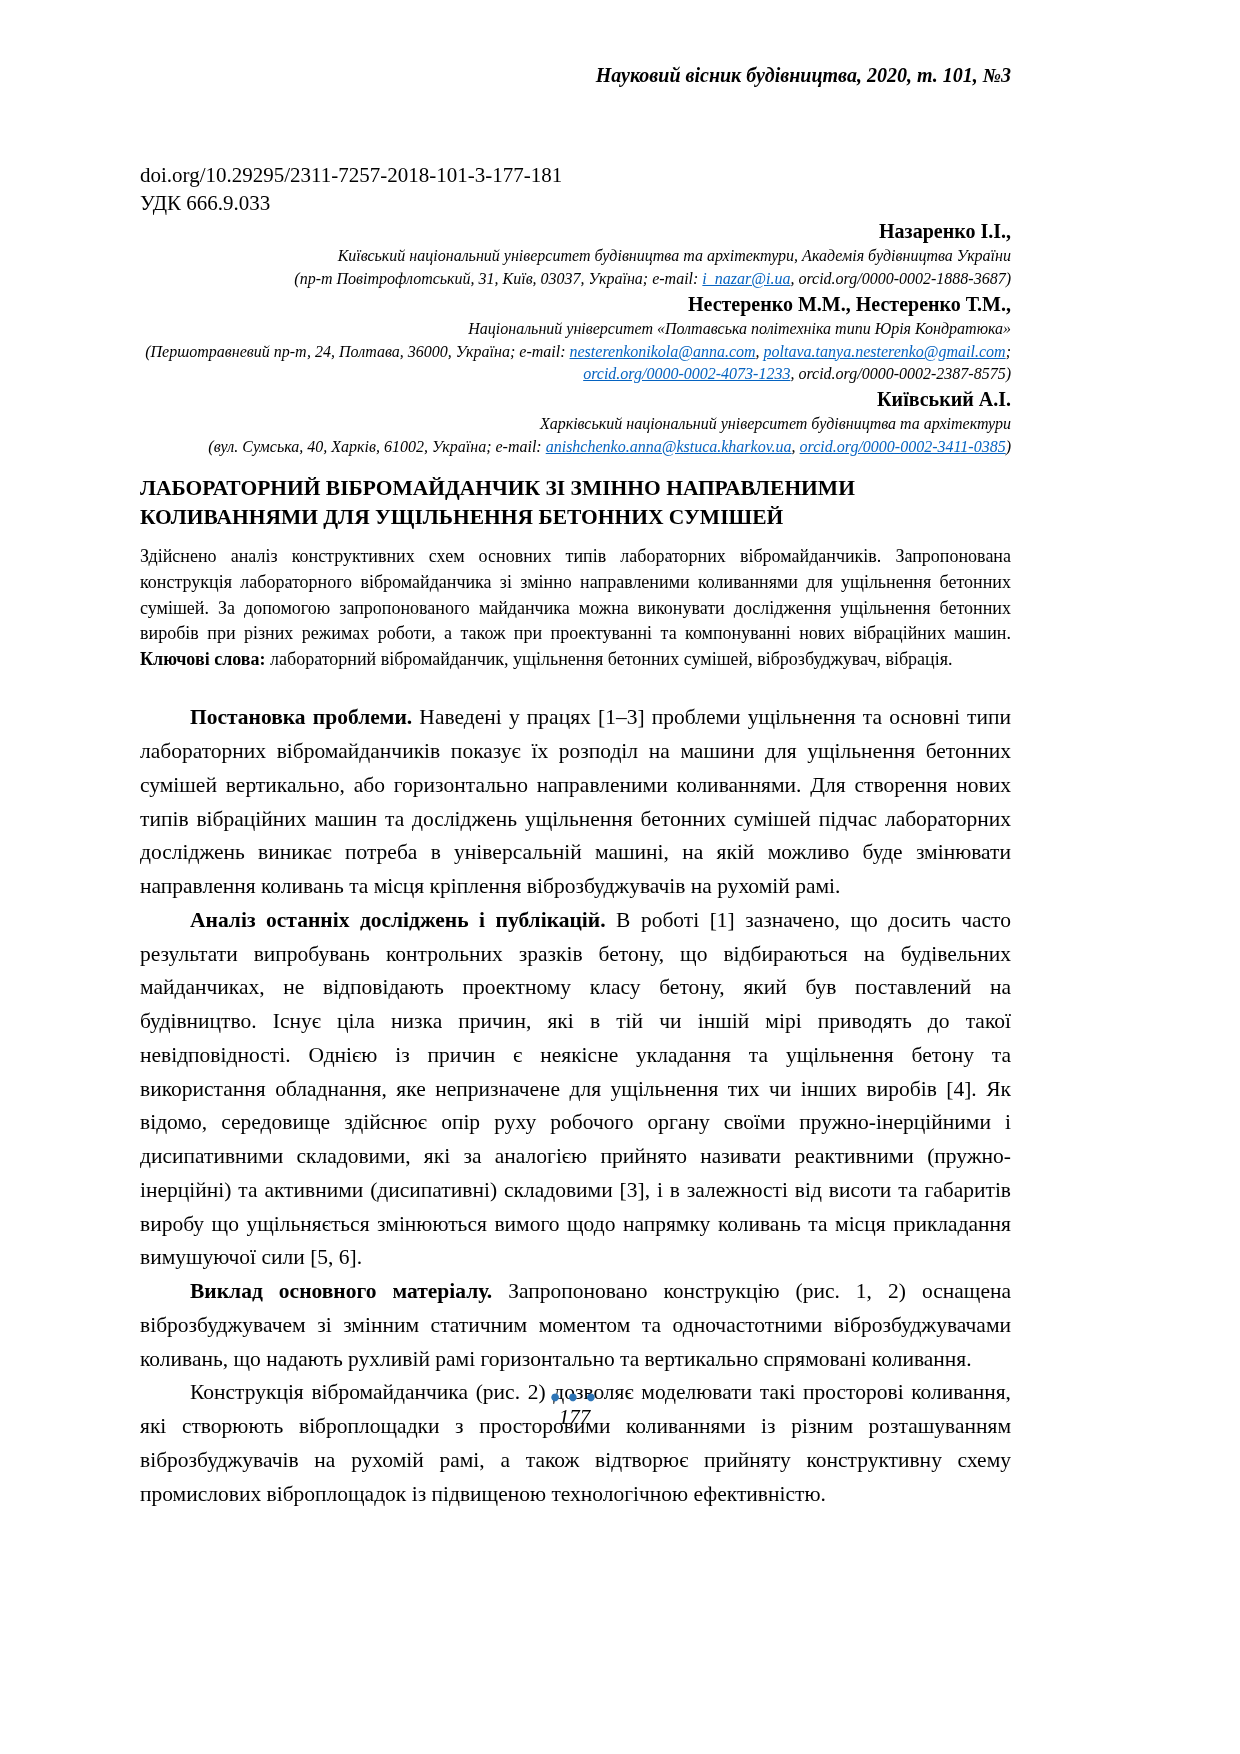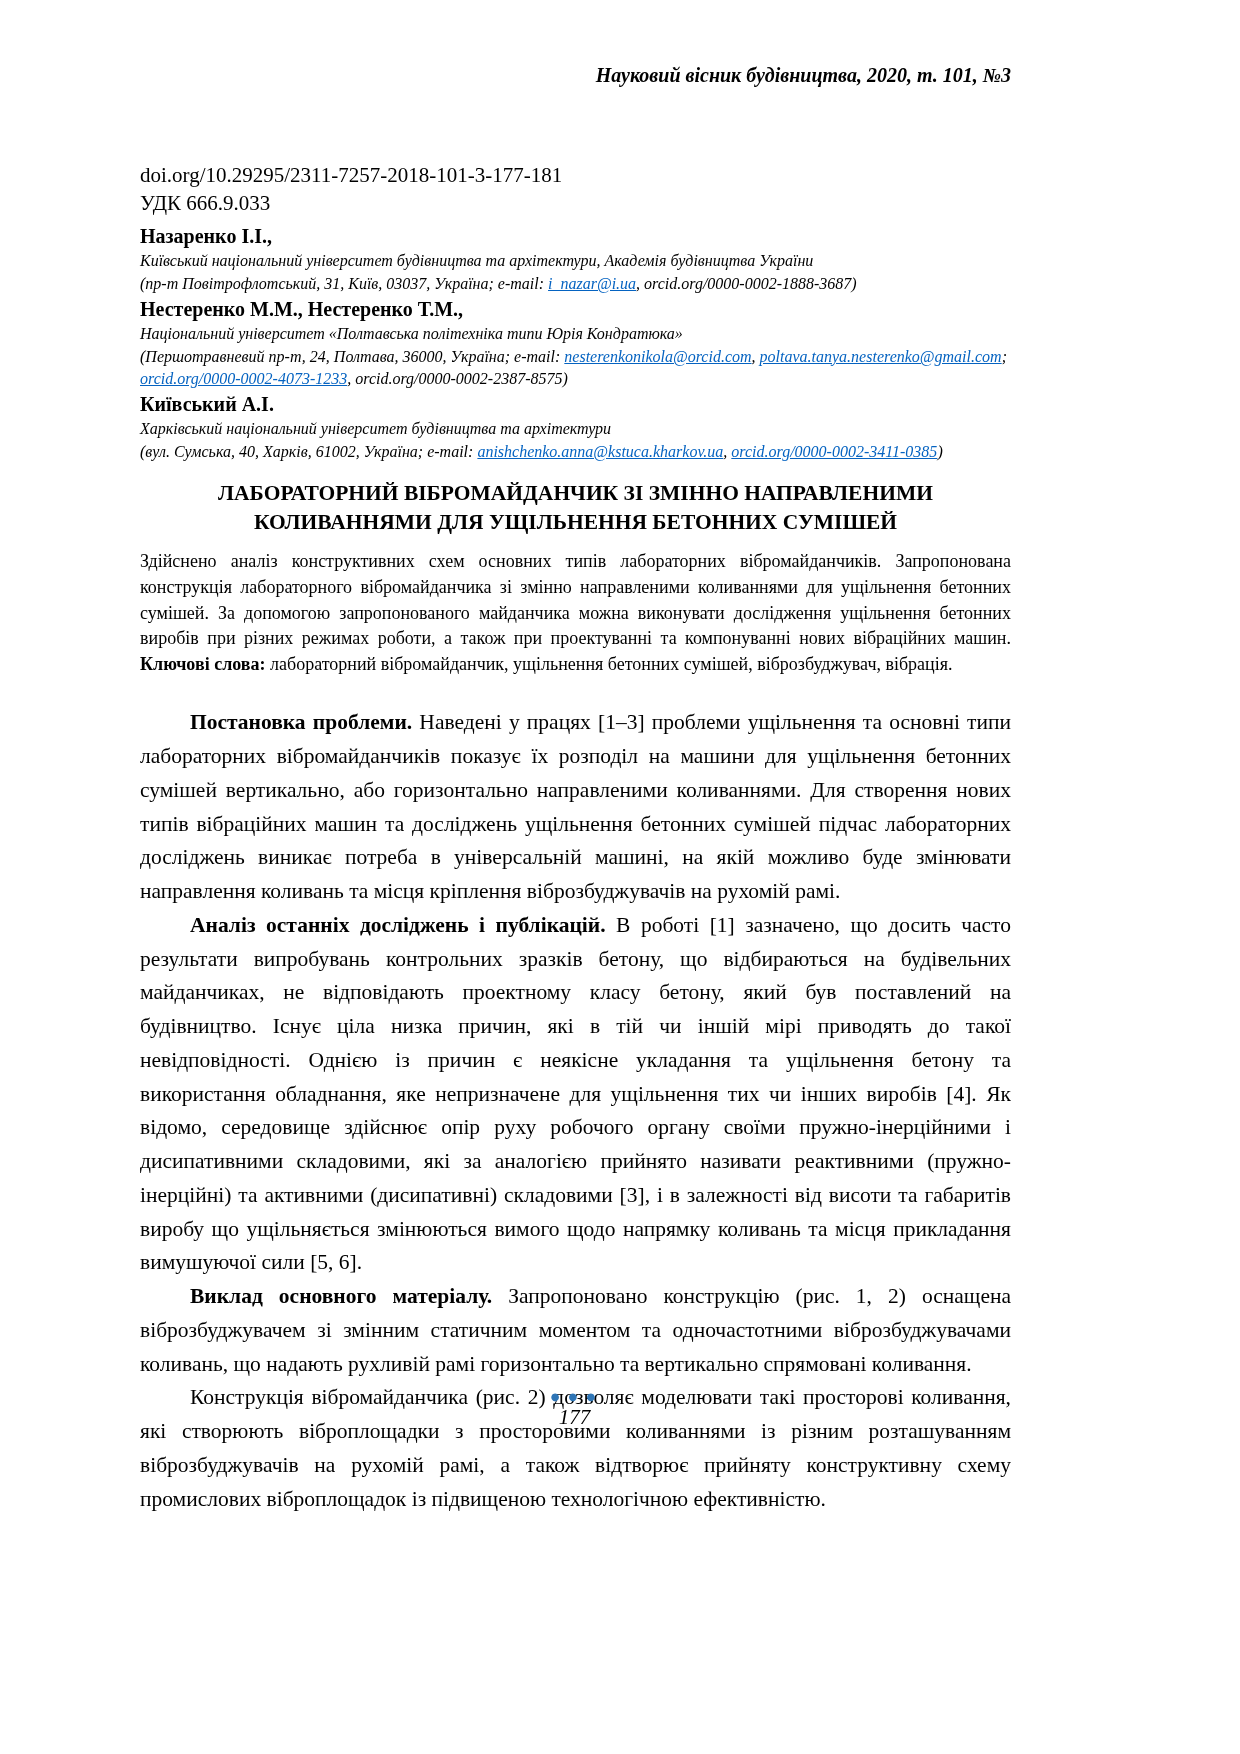--- a/index.html
+++ b/index.html
@@ -19,39 +19,39 @@
     font-style: italic;
     font-weight: 700;
     font-size: 20px;
     line-height: 1.3;
   }
   .meta-block {
     margin-top: 74px;
     font-size: 21px;
     line-height: 1.32;
   }
-  .authors-block { margin-top: 5px; text-align: left; }
+  .authors-block { text-align: right; }
   .author-name {
     font-weight: 700;
     font-size: 20px;
     line-height: 1.4;
   }
   .affil {
     font-style: italic;
     font-size: 16px;
     line-height: 1.4;
   }
   a.doc-link {
     color: var(--link-color, #0563c1);
     text-decoration: underline;
     cursor: pointer;
   }
   .paper-title {
     margin-top: 16px;
-    text-align: center;
+    text-align: left;
     font-weight: 700;
     font-size: 21.5px;
     line-height: 1.34;
   }
   .abstract {
     margin-top: 12px;
     font-size: 18px;
     line-height: 1.44;
     text-align: justify;
   }
@@ -103,21 +103,21 @@
 
     <div class="author-name">Назаренко І.І.,</div>
     <div class="affil">Київський національний університет будівництва та архітектури, Академія будівництва України</div>
     <div class="affil">
       <span>(пр-т Повітрофлотський, 31, Київ, 03037, Україна; e-mail: </span><a class="doc-link">i_nazar@i.ua</a><span>, orcid.org/0000-0002-1888-3687)</span>
     </div>
 
     <div class="author-name">Нестеренко М.М., Нестеренко Т.М.,</div>
     <div class="affil">Національний університет «Полтавська політехніка типи Юрія Кондратюка»</div>
     <div class="affil">
-      <span>(Першотравневий пр-т, 24, Полтава, 36000, Україна; e-mail: </span><a class="doc-link">nesterenkonikola@orcid.com</a><span>, </span><a class="doc-link">poltava.tanya.nesterenko@gmail.com</a><span>; </span><a class="doc-link">orcid.org/0000-0002-4073-1233</a><span>, orcid.org/0000-0002-2387-8575)</span>
+      <span>(Першотравневий пр-т, 24, Полтава, 36000, Україна; e-mail: </span><a class="doc-link">nesterenkonikola@anna.com</a><span>, </span><a class="doc-link">poltava.tanya.nesterenko@gmail.com</a><span>; </span><a class="doc-link">orcid.org/0000-0002-4073-1233</a><span>, orcid.org/0000-0002-2387-8575)</span>
     </div>
 
     <div class="author-name">Київський А.І.</div>
     <div class="affil">Харківський національний університет будівництва та архітектури</div>
     <div class="affil">
       <span>(вул. Сумська, 40, Харків, 61002, Україна; e-mail: </span><a class="doc-link">anishchenko.anna@kstuca.kharkov.ua</a><span>, </span><a class="doc-link">orcid.org/0000-0002-3411-0385</a><span>)</span>
     </div>
 
   </div>
 

